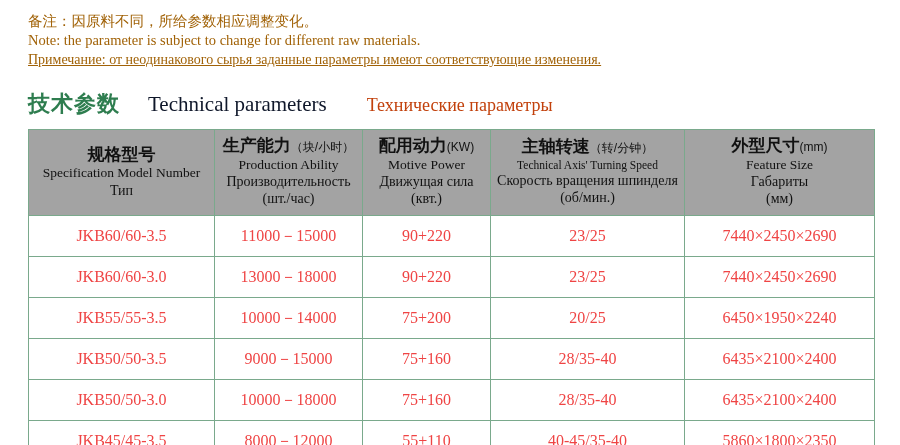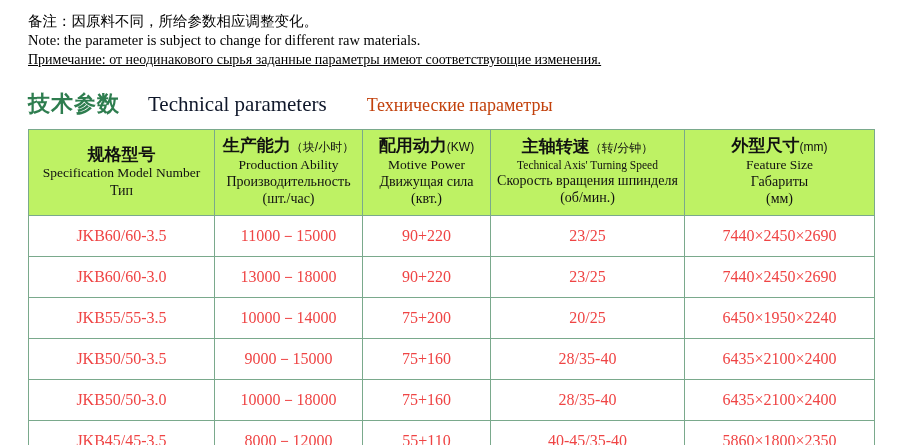--- a/index.html
+++ b/index.html
@@ -20,21 +20,21 @@
     height: 445px;
     box-sizing: border-box;
     padding: 10px 24px 0 28px;
   }
   .notes {
     margin-top: 2px;
   }
   .note-line {
     font-size: 14.5px;
     line-height: 19px;
-    color: #000000;
+    color: #a16207;
     white-space: nowrap;
   }
   .note-line.ru {
     font-size: 14px;
     text-decoration: underline;
   }
   .section-title {
     margin-top: 20px;
     margin-bottom: 10px;
     display: flex;
@@ -65,21 +65,21 @@
     width: 846px;
     table-layout: fixed;
   }
   table.params th,
   table.params td {
     border: 1px solid #7aa98c;
     text-align: center;
     vertical-align: middle;
   }
   table.params thead th {
-    background: #bef264;
+    background: #a3a3a3;
     padding: 6px 4px 8px 4px;
     font-weight: normal;
   }
   .hdr {
     line-height: 1.22;
   }
   .hdr .l1 {
     font-family: "Liberation Sans", sans-serif;
     font-weight: bold;
     font-size: 17px;

